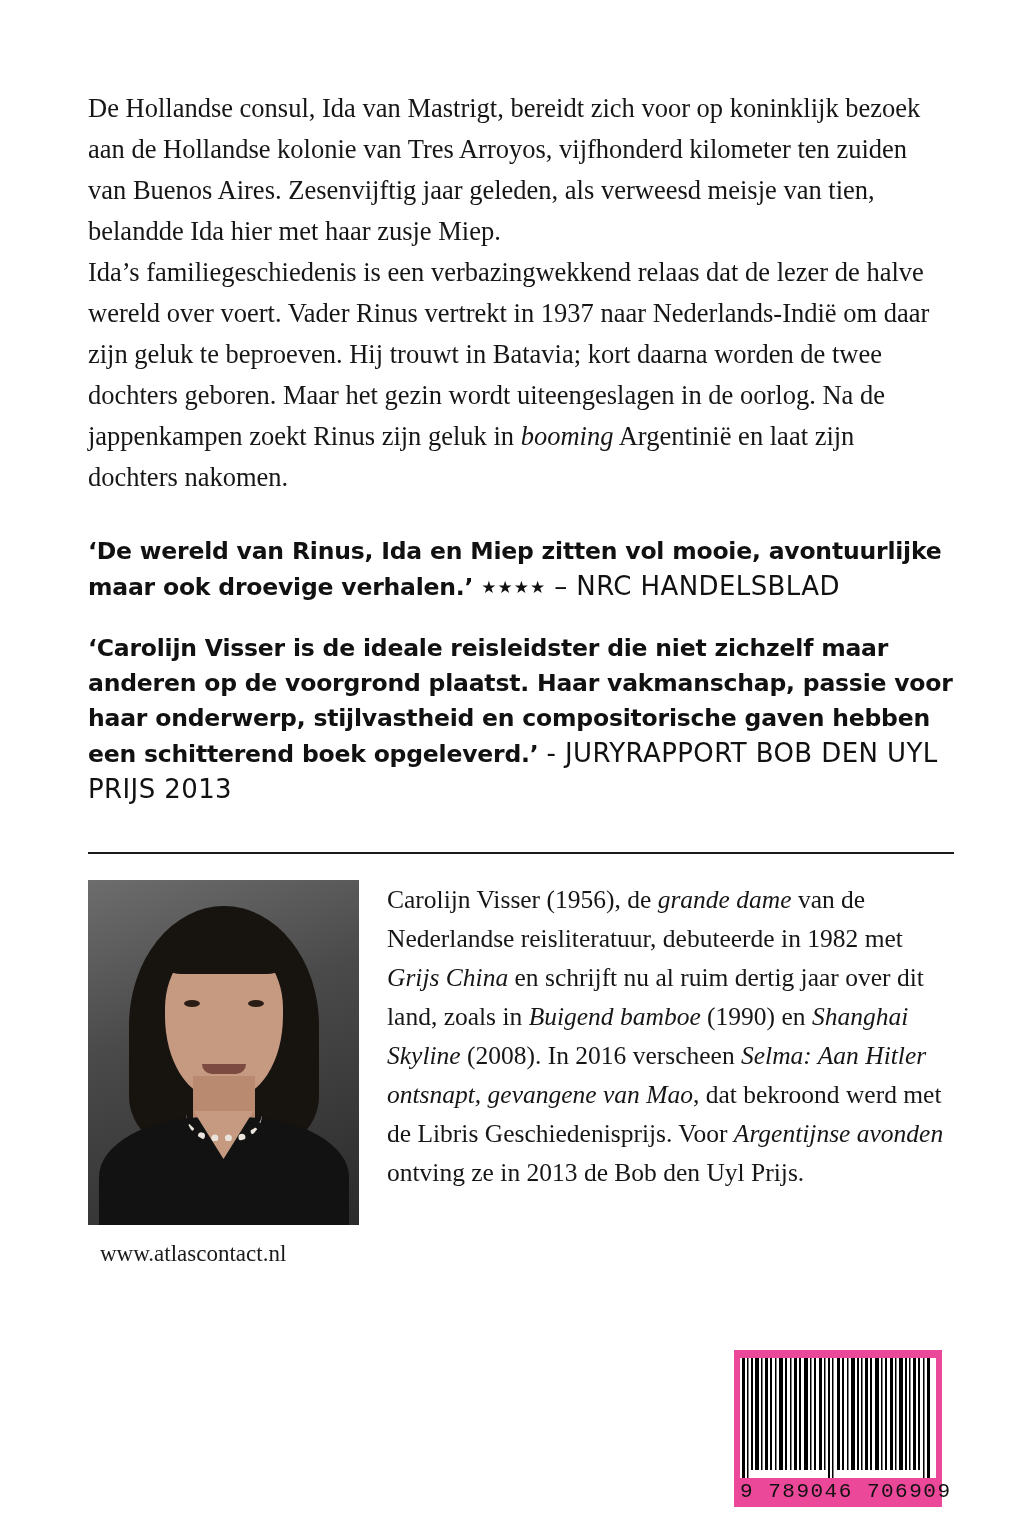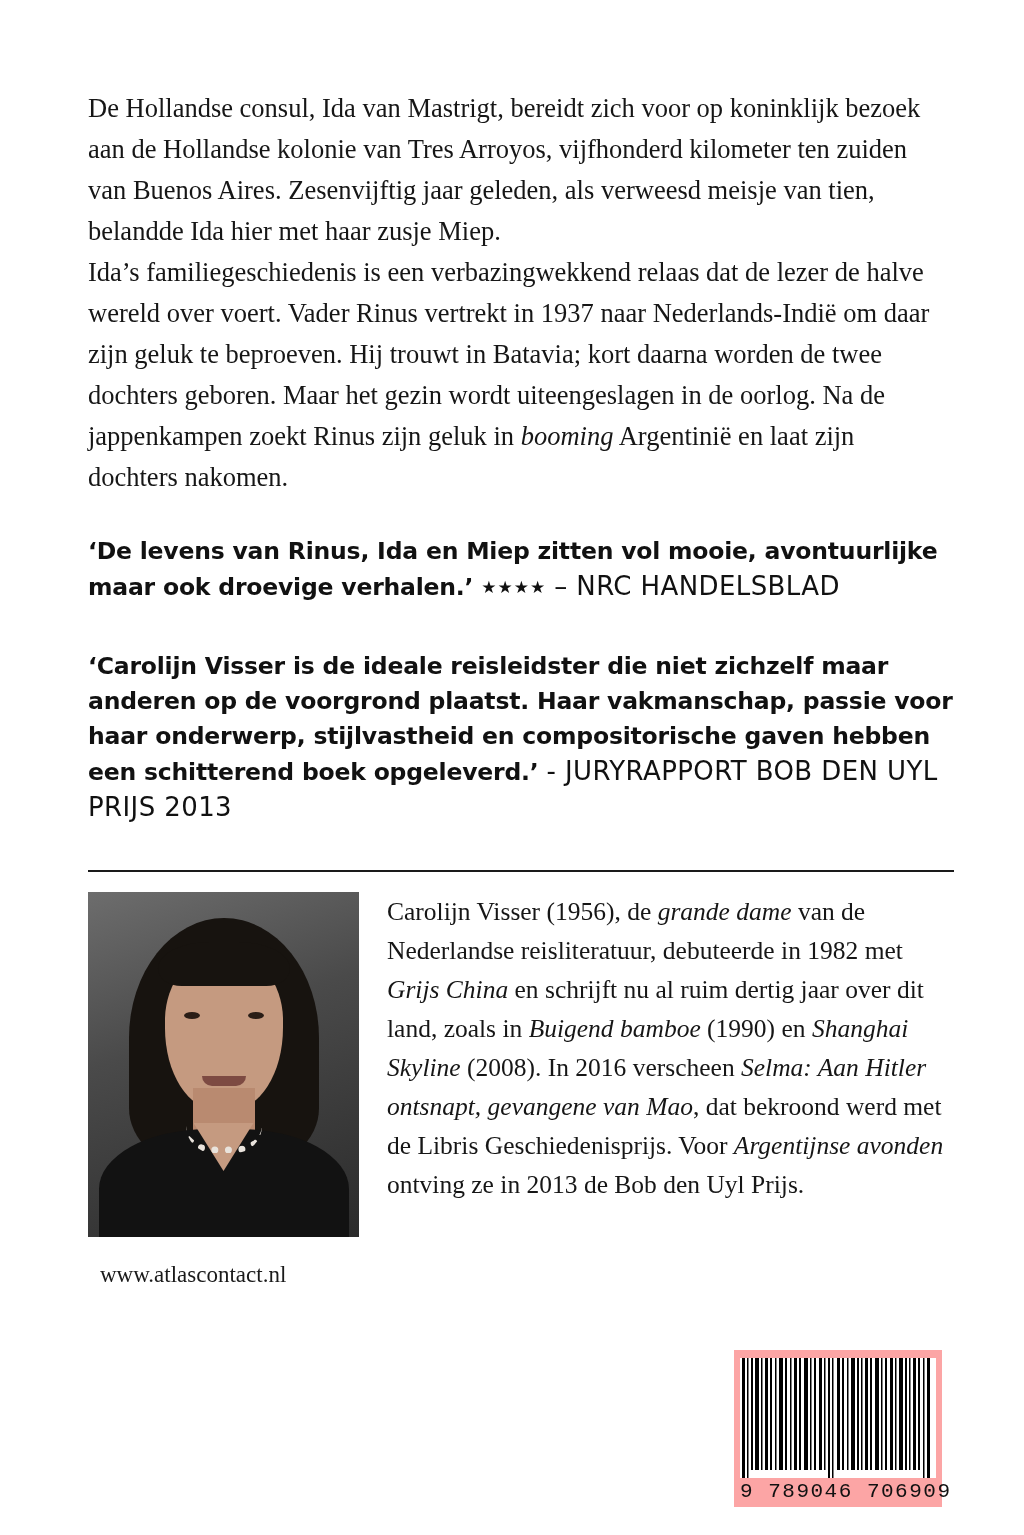--- a/index.html
+++ b/index.html
@@ -42,21 +42,21 @@
     width: 866px;
   }
   .quote {
     font-family: "DejaVu Sans", sans-serif;
     font-size: 23.5px;
     line-height: 35px;
     font-weight: bold;
     color: #111111;
     letter-spacing: -0.2px;
   }
-  .quote + .quote { margin-top: 44px; }
+  .quote + .quote { margin-top: 26px; }
   .quote .src {
     font-weight: normal;
     font-size: 26px;
     letter-spacing: 0.4px;
   }
   .quote .stars {
     font-weight: normal;
     font-size: 17px;
     letter-spacing: 1px;
     vertical-align: 2px;
@@ -65,21 +65,21 @@
   
   .divider {
     margin-top: 44px;
     width: 866px;
     height: 2px;
     background: #1a1a1a;
   }
 
   
   .author {
-    margin-top: 20px;
+    margin-top: 26px;
     display: flex;
     align-items: flex-start;
     width: 866px;
   }
   .portrait {
     width: 271px;
     height: 345px;
     flex: 0 0 271px;
     background: #2e2e2e;
     position: relative;
@@ -174,34 +174,34 @@
     font-family: "Liberation Serif", serif;
     font-size: 25.5px;
     line-height: 39px;
     color: #161616;
     flex: 1;
   }
   .author-text em { font-style: italic; }
 
   
   .site {
-    margin-top: 25px;
+    margin-top: 16px;
     font-family: "Liberation Serif", serif;
     font-size: 23px;
     color: #1a1a1a;
     padding-left: 12px;
   }
 
   
   .barcode-wrap {
     position: absolute;
     right: 82px;
     bottom: 28px;
     width: 196px;
-    background: #fca5a5;
+    background: #ec4899;
     padding: 8px 6px 4px 6px;
     box-sizing: content-box;
   }
   .barcode {
     height: 120px;
     width: 196px;
     display: block;
   }
   .barcode-num {
     font-family: "Liberation Mono", monospace;
@@ -218,21 +218,21 @@
 
 <div class="page">
 
   <div class="blurb">
     <p>De Hollandse consul, Ida van Mastrigt, bereidt zich voor op koninklijk bezoek aan de Hollandse kolonie van Tres Arroyos, vijfhonderd kilometer ten zuiden van Buenos Aires. Zesenvijftig jaar geleden, als verweesd meisje van tien, belandde Ida hier met haar zusje Miep.</p>
     <p><span>Ida’s familiegeschiedenis is een verbazingwekkend relaas dat de lezer de halve wereld over voert. Vader Rinus vertrekt in 1937 naar Nederlands-Indië om daar zijn geluk te beproeven. Hij trouwt in Batavia; kort daarna worden de twee dochters geboren. Maar het gezin wordt uiteengeslagen in de oorlog. Na de jappenkampen zoekt Rinus zijn geluk in </span><em>booming</em><span> Argentinië en laat zijn dochters nakomen.</span></p>
   </div>
 
   <div class="quotes">
     <div class="quote">
-      <span>‘De levens van Rinus, Ida en Miep zitten vol mooie, avontuurlijke maar ook droevige verhalen.’</span>
+      <span>‘De wereld van Rinus, Ida en Miep zitten vol mooie, avontuurlijke maar ook droevige verhalen.’</span>
       <span class="stars">★★★★</span>
       <span class="src">– NRC HANDELSBLAD</span>
     </div>
     <div class="quote">
       <span>‘Carolijn Visser is de ideale reisleidster die niet zichzelf maar anderen op de voorgrond plaatst. Haar vakmanschap, passie voor haar onderwerp, stijlvastheid en compositorische gaven hebben een schitterend boek opgeleverd.’</span>
       <span class="src">- JURYRAPPORT BOB DEN UYL PRIJS 2013</span>
     </div>
   </div>
 
   <div class="divider"></div>

